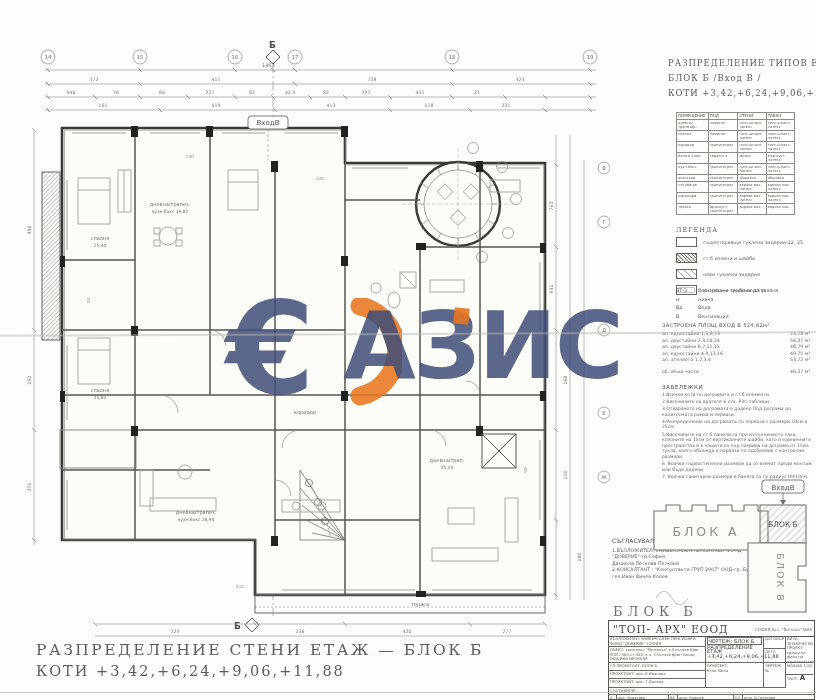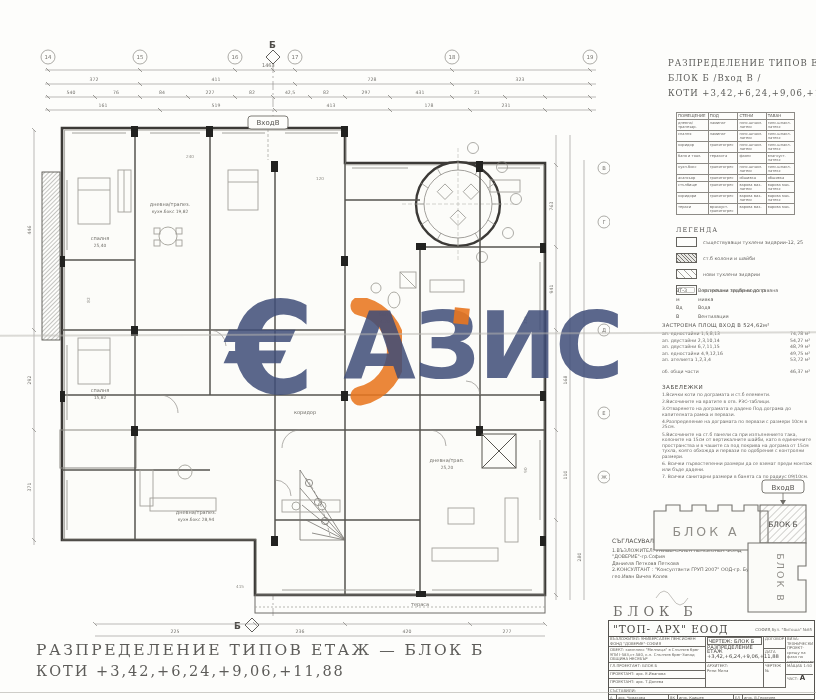--- a/index.html
+++ b/index.html
@@ -638,14 +638,14 @@
     <div style="width:8px">А</div>
     <div style="width:52px">арх. Чомакова</div>
     <div style="width:9px">ВК</div>
     <div style="width:56px">инж. Каишев</div>
     <div style="width:9px">ЕЛ</div>
     <div style="flex:1;border-right:none">инж. В.Георгиев</div>
   </div>
 
 </div>
 
-<div class="abs foot1">РАЗПРЕДЕЛЕНИЕ ТИПОВ ЕТАЖ — БЛОК Б</div>
+<div class="abs foot1">РАЗПРЕДЕЛЕНИЕ СТЕНИ ЕТАЖ — БЛОК Б</div>
 <div class="abs foot2">КОТИ +3,42,+6,24,+9,06,+11,88</div>
 
 </body></html>

